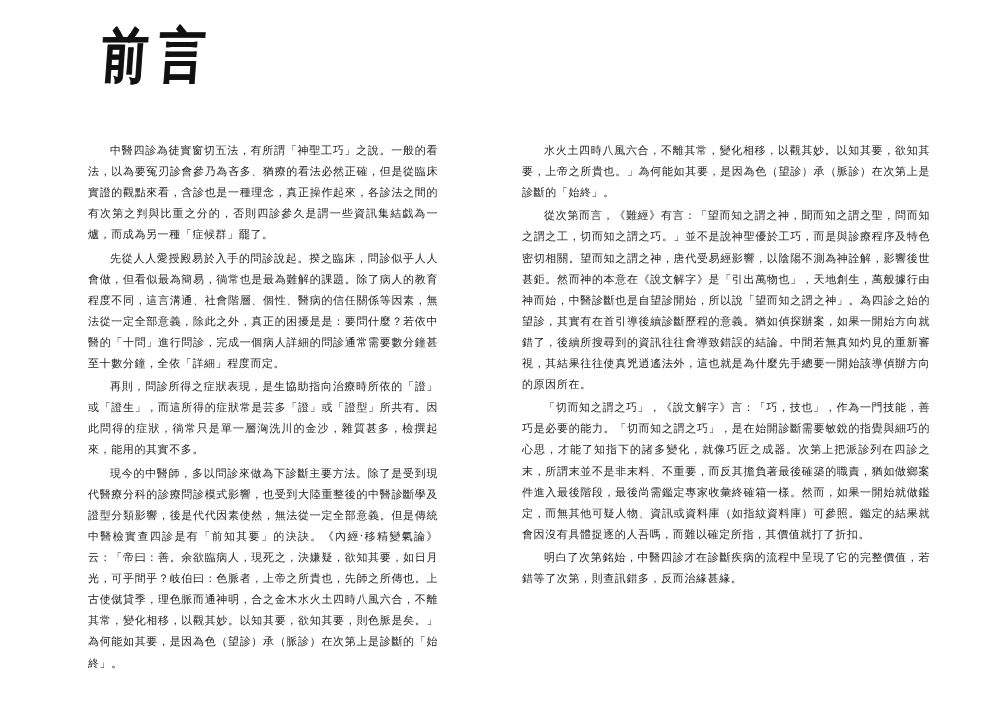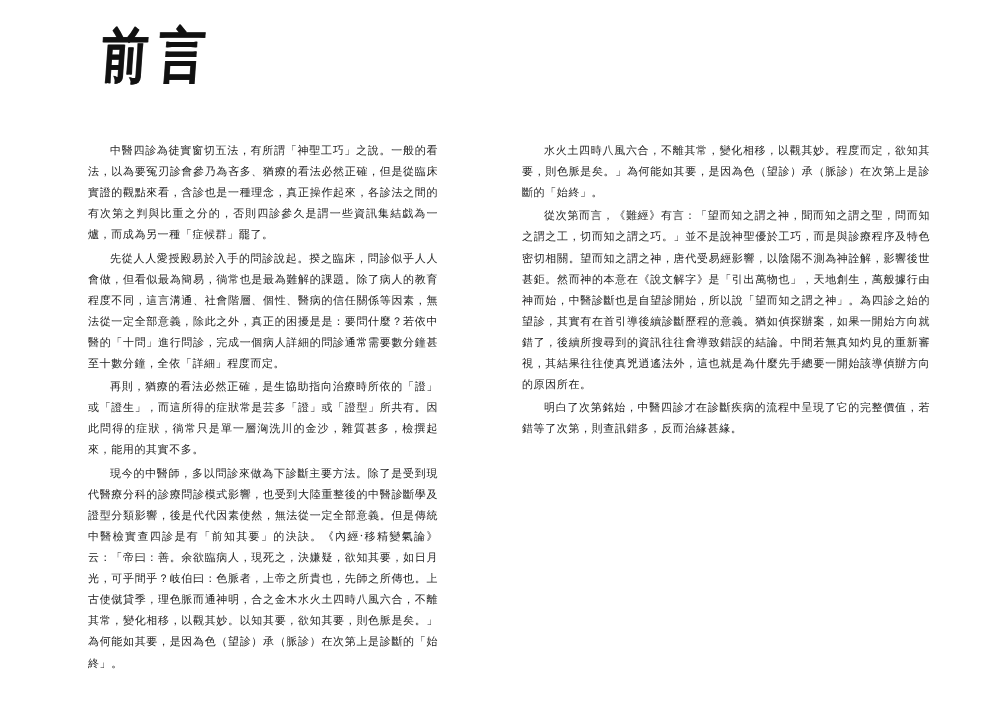--- a/index.html
+++ b/index.html
@@ -74,24 +74,25 @@
 
 <div class="page">
 
   <div class="heading">前言</div>
 
   <div class="columns">
 
     <div class="col left">
       <p>中醫四診為徒實窗切五法，有所謂「神聖工巧」之說。一般的看法，以為要冤刃診會參乃為吝多、猶療的看法必然正確，但是從臨床實證的觀點來看，含診也是一種理念，真正操作起來，各診法之間的有次第之判與比重之分的，否則四診參久是謂一些資訊集結戯為一爐，而成為另一種「症候群」罷了。</p>
       <p>先從人人愛授殿易於入手的問診說起。揆之臨床，問診似乎人人會做，但看似最為簡易，徜常也是最為難解的課題。除了病人的教育程度不同，這言溝通、社會階層、個性、醫病的信任關係等因素，無法從一定全部意義，除此之外，真正的困擾是是：要問什麼？若依中醫的「十問」進行問診，完成一個病人詳細的問診通常需要數分鐘甚至十數分鐘，全依「詳細」程度而定。</p>
-      <p>再則，猶療的看法必然正確，是生協助指向治療時所依的「證」或「證生」，而這所得的症狀常是芸多「證」或「證型」所共有。因此問得的症狀，徜常只是單一層洶洗川的金沙，雜質甚多，檢撰起來，能用的其實不多。</p>
+      <p>再則，問診所得之症狀表現，是生協助指向治療時所依的「證」或「證生」，而這所得的症狀常是芸多「證」或「證型」所共有。因此問得的症狀，徜常只是單一層洶洗川的金沙，雜質甚多，檢撰起來，能用的其實不多。</p>
       <p>現今的中醫師，多以問診來做為下診斷主要方法。除了是受到現代醫療分科的診療問診模式影響，也受到大陸重整後的中醫診斷學及證型分類影響，後是代代因素使然，無法從一定全部意義。但是傳統中醫檢實查四診是有「前知其要」的決訣。《內經·移精變氣論》云：「帝曰：善。余欲臨病人，現死之，決嫌疑，欲知其要，如日月光，可乎間乎？岐伯曰：色脈者，上帝之所貴也，先師之所傳也。上古使僦貸季，理色脈而通神明，合之金木水火土四時八風六合，不離其常，變化相移，以觀其妙。以知其要，欲知其要，則色脈是矣。」為何能如其要，是因為色（望診）承（脈診）在次第上是診斷的「始終」。</p>
     </div>
 
     <div class="col right">
-      <p>水火土四時八風六合，不離其常，變化相移，以觀其妙。程度而定，欲知其要，則色脈是矣。」為何能如其要，是因為色（望診）承（脈診）在次第上是診斷的「始終」。</p>
+      <p>水火土四時八風六合，不離其常，變化相移，以觀其妙。以知其要，欲知其要，上帝之所貴也。」為何能如其要，是因為色（望診）承（脈診）在次第上是診斷的「始終」。</p>
       <p>從次第而言，《難經》有言：「望而知之謂之神，聞而知之謂之聖，問而知之謂之工，切而知之謂之巧。」並不是說神聖優於工巧，而是與診療程序及特色密切相關。望而知之謂之神，唐代受易經影響，以陰陽不測為神詮解，影響後世甚鉅。然而神的本意在《說文解字》是「引出萬物也」，天地創生，萬般據行由神而始，中醫診斷也是自望診開始，所以說「望而知之謂之神」。為四診之始的望診，其實有在首引導後續診斷歷程的意義。猶如偵探辦案，如果一開始方向就錯了，後續所搜尋到的資訊往往會導致錯誤的結論。中間若無真知灼見的重新審視，其結果往往使真兇逍遙法外，這也就是為什麼先手總要一開始該導偵辦方向的原因所在。</p>
+      <p>「切而知之謂之巧」，《說文解字》言：「巧，技也」，作為一門技能，善巧是必要的能力。「切而知之謂之巧」，是在始開診斷需要敏銳的指覺與細巧的心思，才能了知指下的諸多變化，就像巧匠之成器。次第上把派診列在四診之末，所謂末並不是非末料、不重要，而反其擔負著最後確築的職責，猶如做鄉案件進入最後階段，最後尚需鑑定專家收彙終確箱一樣。然而，如果一開始就做鑑定，而無其他可疑人物、資訊或資料庫（如指紋資料庫）可參照。鑑定的結果就會因沒有具體捉逐的人吾嗎，而難以確定所指，其價值就打了折扣。</p>
       <p>明白了次第銘始，中醫四診才在診斷疾病的流程中呈現了它的完整價值，若錯等了次第，則查訊錯多，反而治緣甚緣。</p>
     </div>
 
   </div>
 </div>
 
 </body></html>

